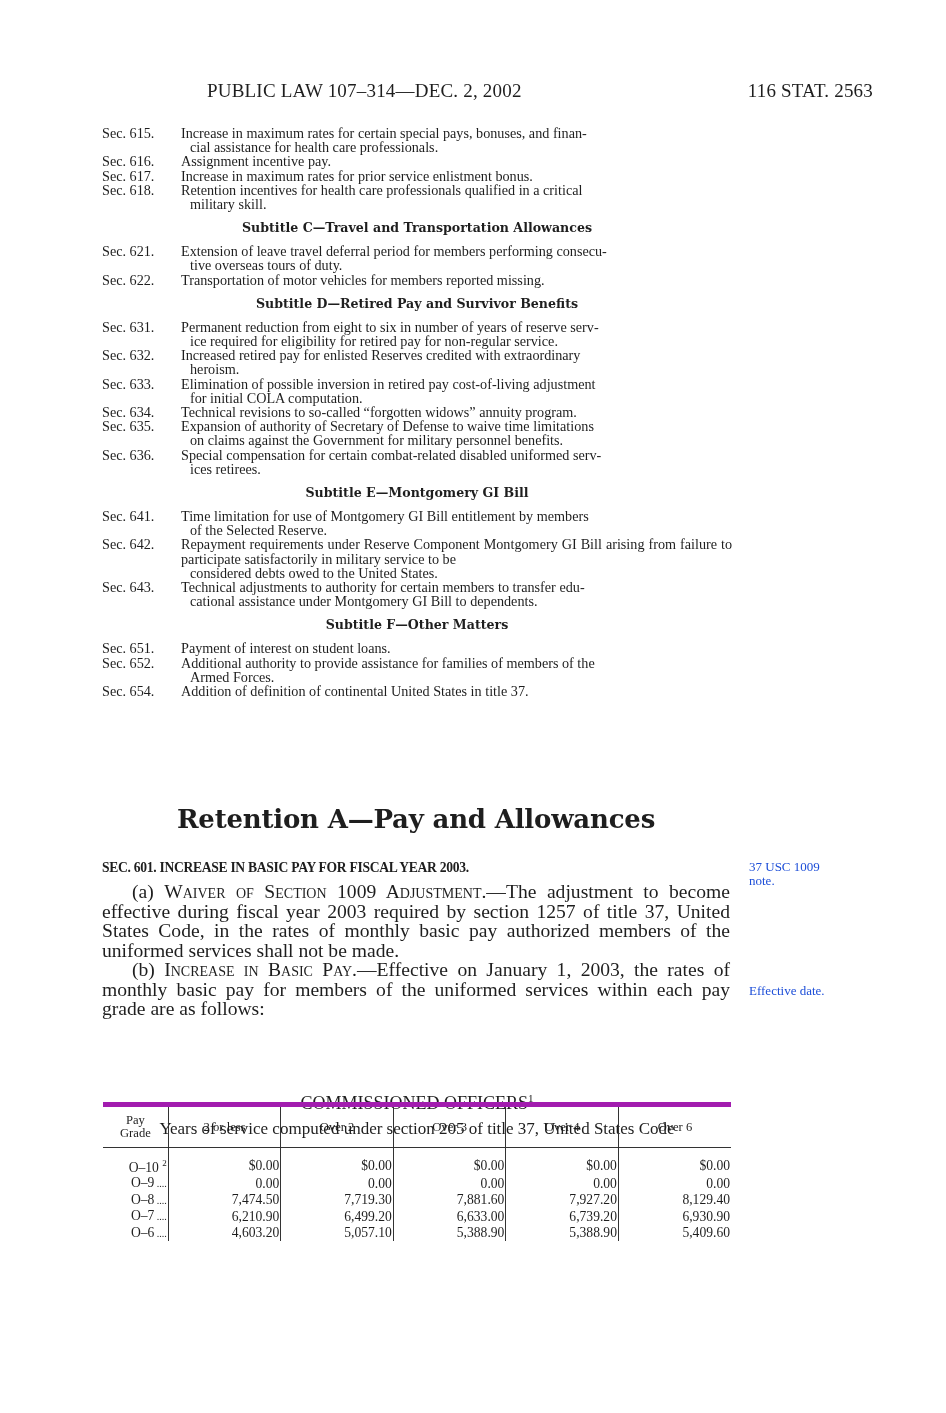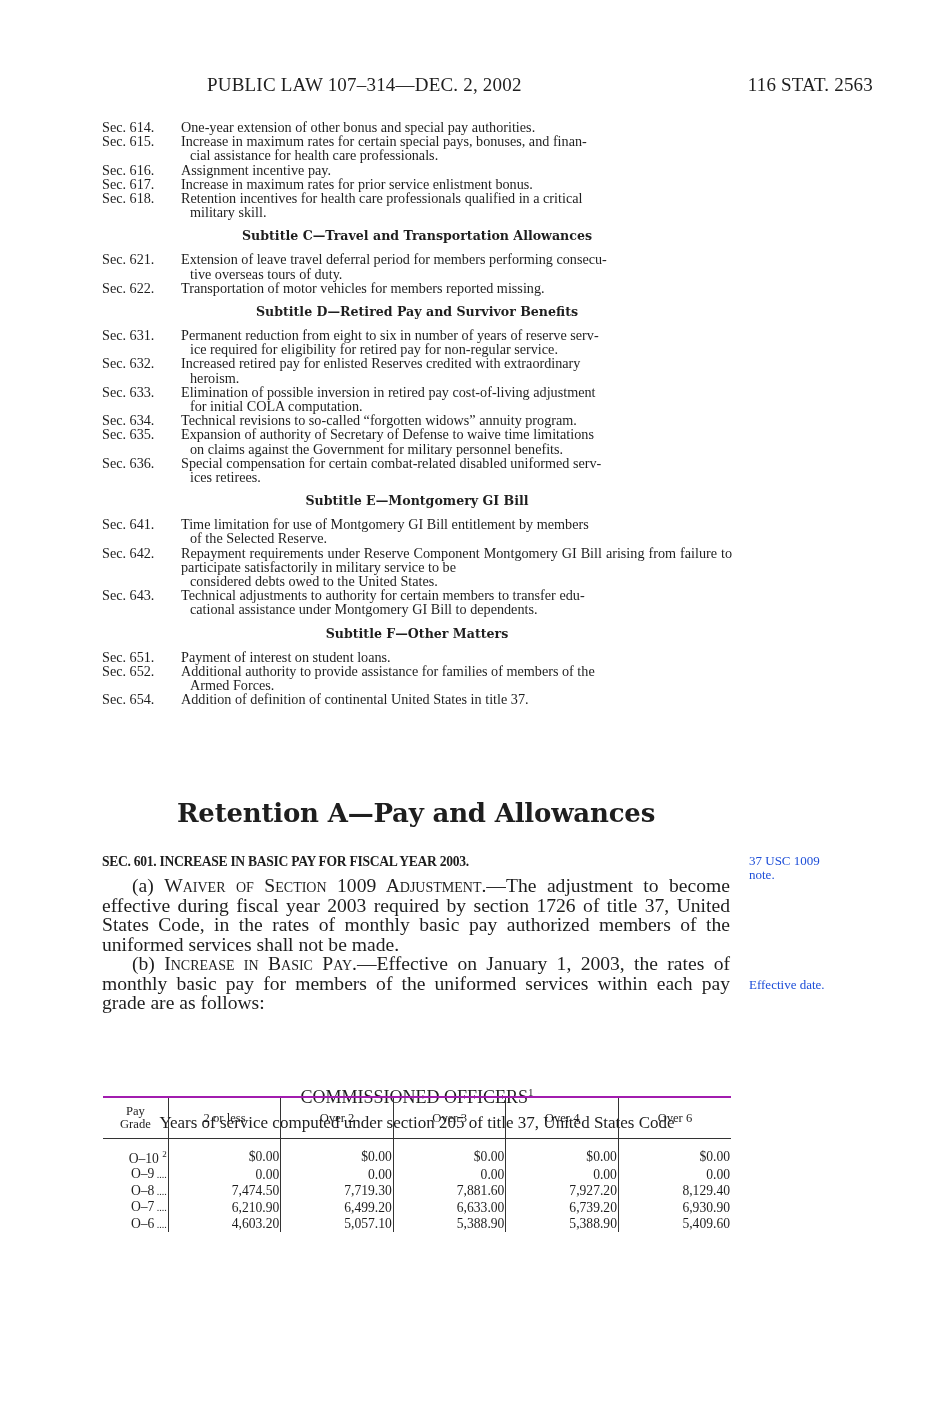--- a/index.html
+++ b/index.html
@@ -1,17 +1,17 @@
 <!DOCTYPE html>
 <html><head>
 <meta charset="utf-8">
 <style>
   html, body { margin: 0; padding: 0; background: #ffffff; }
   body { width: 946px; height: 1413px; position: relative; overflow: hidden; color: #1e1e1e; font-family: "DejaVu Serif", "Liberation Serif", serif; }
-  .page { position: absolute; left: 0; top: 2px; width: 946px; height: 995px; }
+  .page { position: absolute; left: 0; top: 8px; width: 946px; height: 995px; }
 
   .running-head { position: absolute; top: 72px; left: 207px; width: 666px; height: 24px; font-family: "Liberation Serif", serif; font-size: 19px; letter-spacing: 0.2px; }
   .running-head .law { position: absolute; left: 0; top: 0; }
   .running-head .stat { position: absolute; right: 0; top: 0; }
 
   .toc { position: absolute; left: 102px; top: 118px; width: 630px; font-family: "Liberation Serif", serif; font-size: 14.2px; line-height: 14.2px; }
   .toc-item { display: flex; margin: 0; }
   .toc-item .num { flex: 0 0 79px; white-space: pre; }
   .toc-item .txt { flex: 1; text-align: justify; text-align-last: left; }
   .toc-item .txt .cont { display: block; padding-left: 9px; }
@@ -29,21 +29,21 @@
   .para { text-align: justify; text-align-last: left; margin: 0; }
   .para .indent { display: inline-block; width: 30px; }
   .sc { font-variant: small-caps; }
 
   .table-caption { position: absolute; left: 102px; width: 630px; text-align: center; font-family: "Liberation Serif", serif; margin-top: 40px; }
   .cap-title { top: 1044px; font-size: 18px; }
   .cap-title sup { font-size: 11px; }
   .cap-sub { top: 1071px; font-size: 17px; }
 
   .pay-table { position: absolute; left: 103px; top: 1094px; width: 628px; border-collapse: collapse; font-family: "Liberation Serif", serif; font-size: 13.6px; }
-  .pay-table th { font-weight: normal; font-size: 12.6px; border-top: 2px solid #a21caf; border-bottom: 1.5px solid #333; height: 40px; padding: 0; text-align: center; line-height: 13px; }
+  .pay-table th { font-weight: normal; font-size: 12.6px; border-top: 5px solid #a21caf; border-bottom: 1.5px solid #333; height: 40px; padding: 0; text-align: center; line-height: 13px; }
   .pay-table th + th, .pay-table td + td { border-left: 1.5px solid #333; }
   .pay-table td { text-align: right; padding: 0 1px 0 0; height: 15.5px; line-height: 15.5px; }
   .pay-table td.grade { text-align: right; padding-left: 1px; }
   .pay-table tr.first td { padding-top: 8px; }
   .pay-table td sup { font-size: 9px; }
   .col-grade { width: 65px; }
   .col-val { width: 112px; }
 </style>
 </head>
 <body>
@@ -51,24 +51,20 @@
 <div class="page">
 
   <div class="running-head">
     <span class="law">PUBLIC LAW 107–314—DEC. 2, 2002</span>
     <span class="stat">116 STAT. 2563</span>
   </div>
 
   <div class="toc">
     <div id="toc-g1">
         <div class="toc-item">
-          <span class="num">Sec. 614.</span>
-          <span class="txt"><span>One-year extension of other bonus and special pay authorities.</span></span>
-        </div>
-        <div class="toc-item">
           <span class="num">Sec. 615.</span>
           <span class="txt"><span>Increase in maximum rates for certain special pays, bonuses, and finan-</span><span class="cont">cial assistance for health care professionals.</span></span>
         </div>
         <div class="toc-item">
           <span class="num">Sec. 616.</span>
           <span class="txt"><span>Assignment incentive pay.</span></span>
         </div>
         <div class="toc-item">
           <span class="num">Sec. 617.</span>
           <span class="txt"><span>Increase in maximum rates for prior service enlistment bonus.</span></span>
@@ -152,21 +148,21 @@
 
   <div class="section-head">SEC. 601. INCREASE IN BASIC PAY FOR FISCAL YEAR 2003.</div>
 
   <div class="margin-note margin-usc">
     <div>37 USC 1009</div>
     <div>note.</div>
   </div>
   <div class="margin-note margin-eff">Effective date.</div>
 
   <div class="body-text">
-    <p class="para"><span class="indent"></span><span>(a) </span><span class="sc">Waiver of Section 1009 Adjustment.</span><span>—The adjustment to become effective during fiscal year 2003 required by section 1726 of title 37, United States Code, in the rates of monthly basic pay authorized members of the uniformed services shall not be made.</span></p>
+    <p class="para"><span class="indent"></span><span>(a) </span><span class="sc">Waiver of Section 1009 Adjustment.</span><span>—The adjustment to become effective during fiscal year 2003 required by section 1257 of title 37, United States Code, in the rates of monthly basic pay authorized members of the uniformed services shall not be made.</span></p>
     <p class="para"><span class="indent"></span><span>(b) </span><span class="sc">Increase in Basic Pay.</span><span>—Effective on January 1, 2003, the rates of monthly basic pay for members of the uniformed services within each pay grade are as follows:</span></p>
   </div>
 
   <div class="table-caption cap-title"><span>COMMISSIONED OFFICERS</span><sup>1</sup></div>
   <div class="table-caption cap-sub">Years of service computed under section 205 of title 37, United States Code</div>
 
   <table class="pay-table">
     <colgroup>
       <col class="col-grade">
         <col class="col-val">

